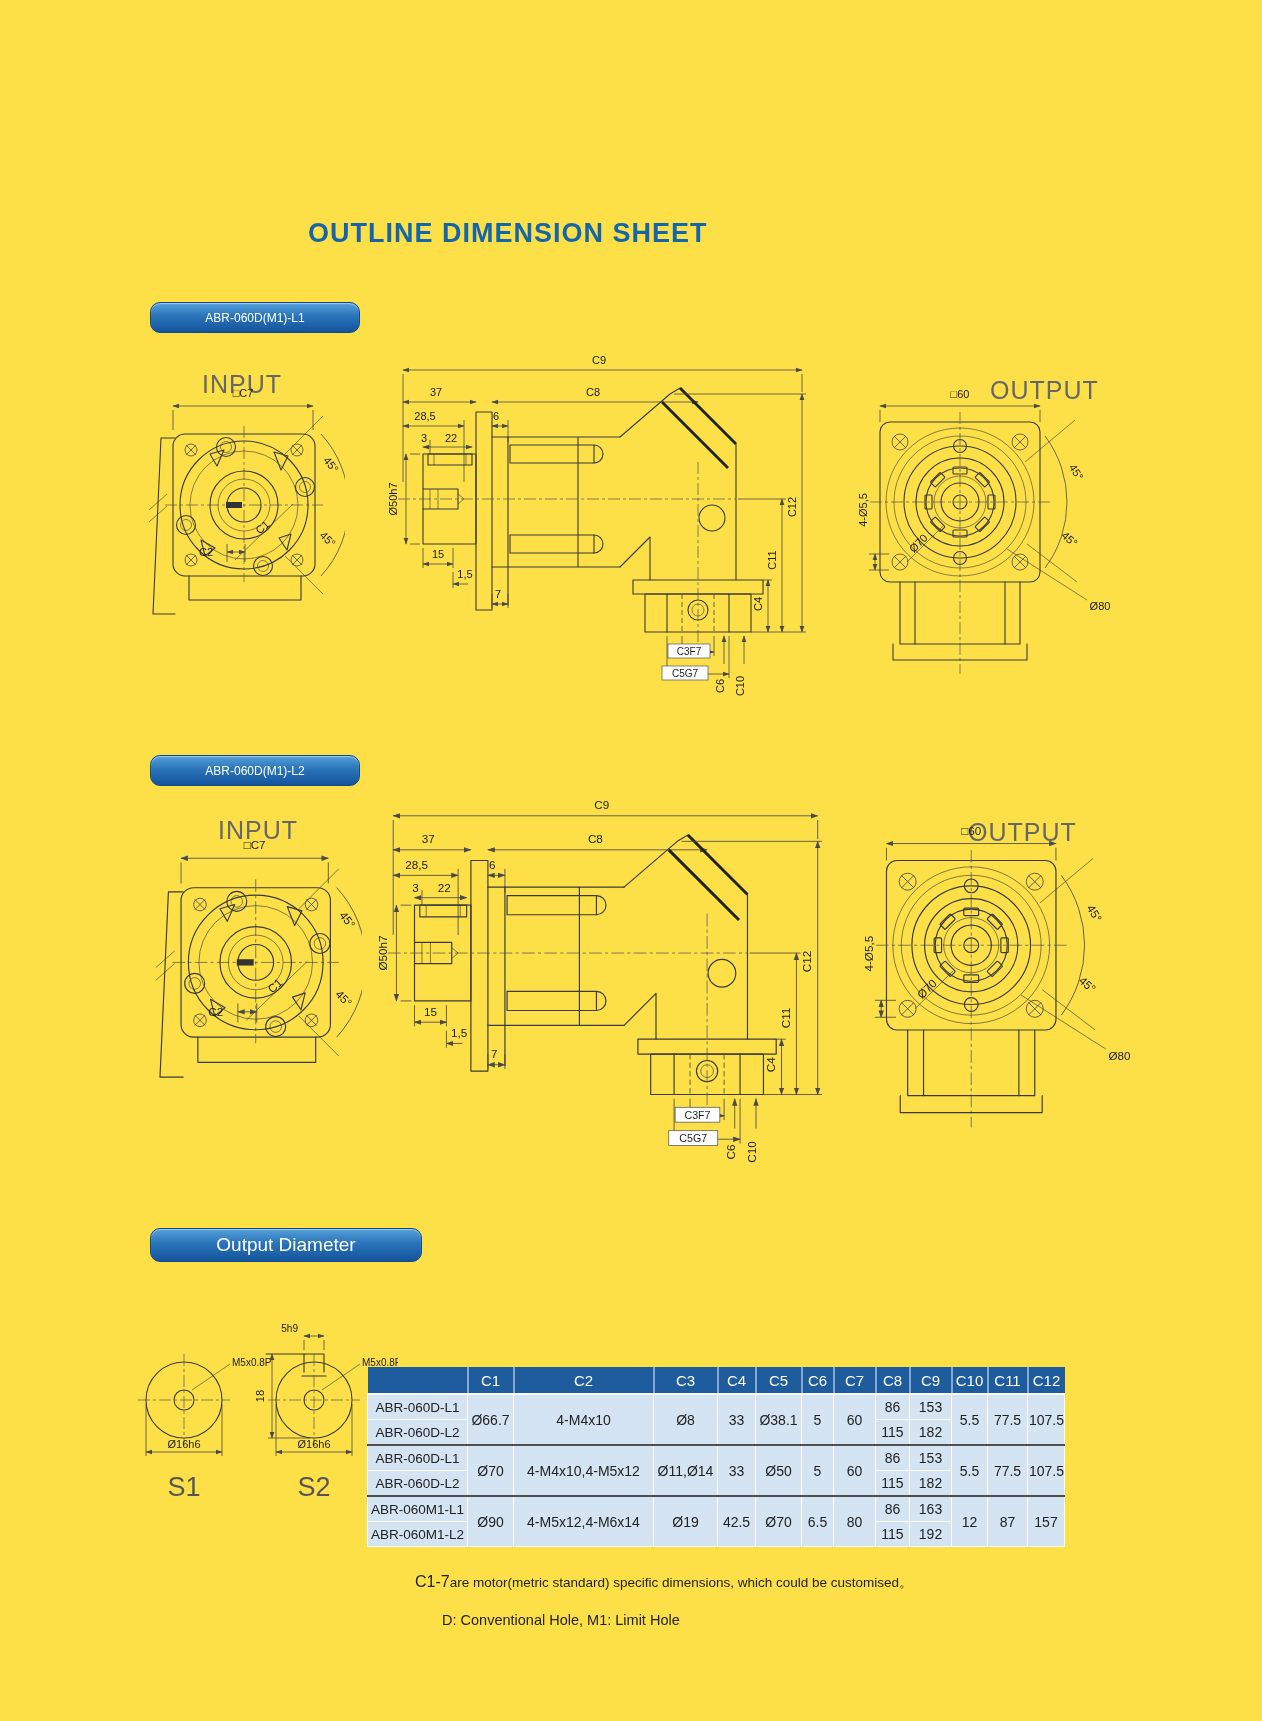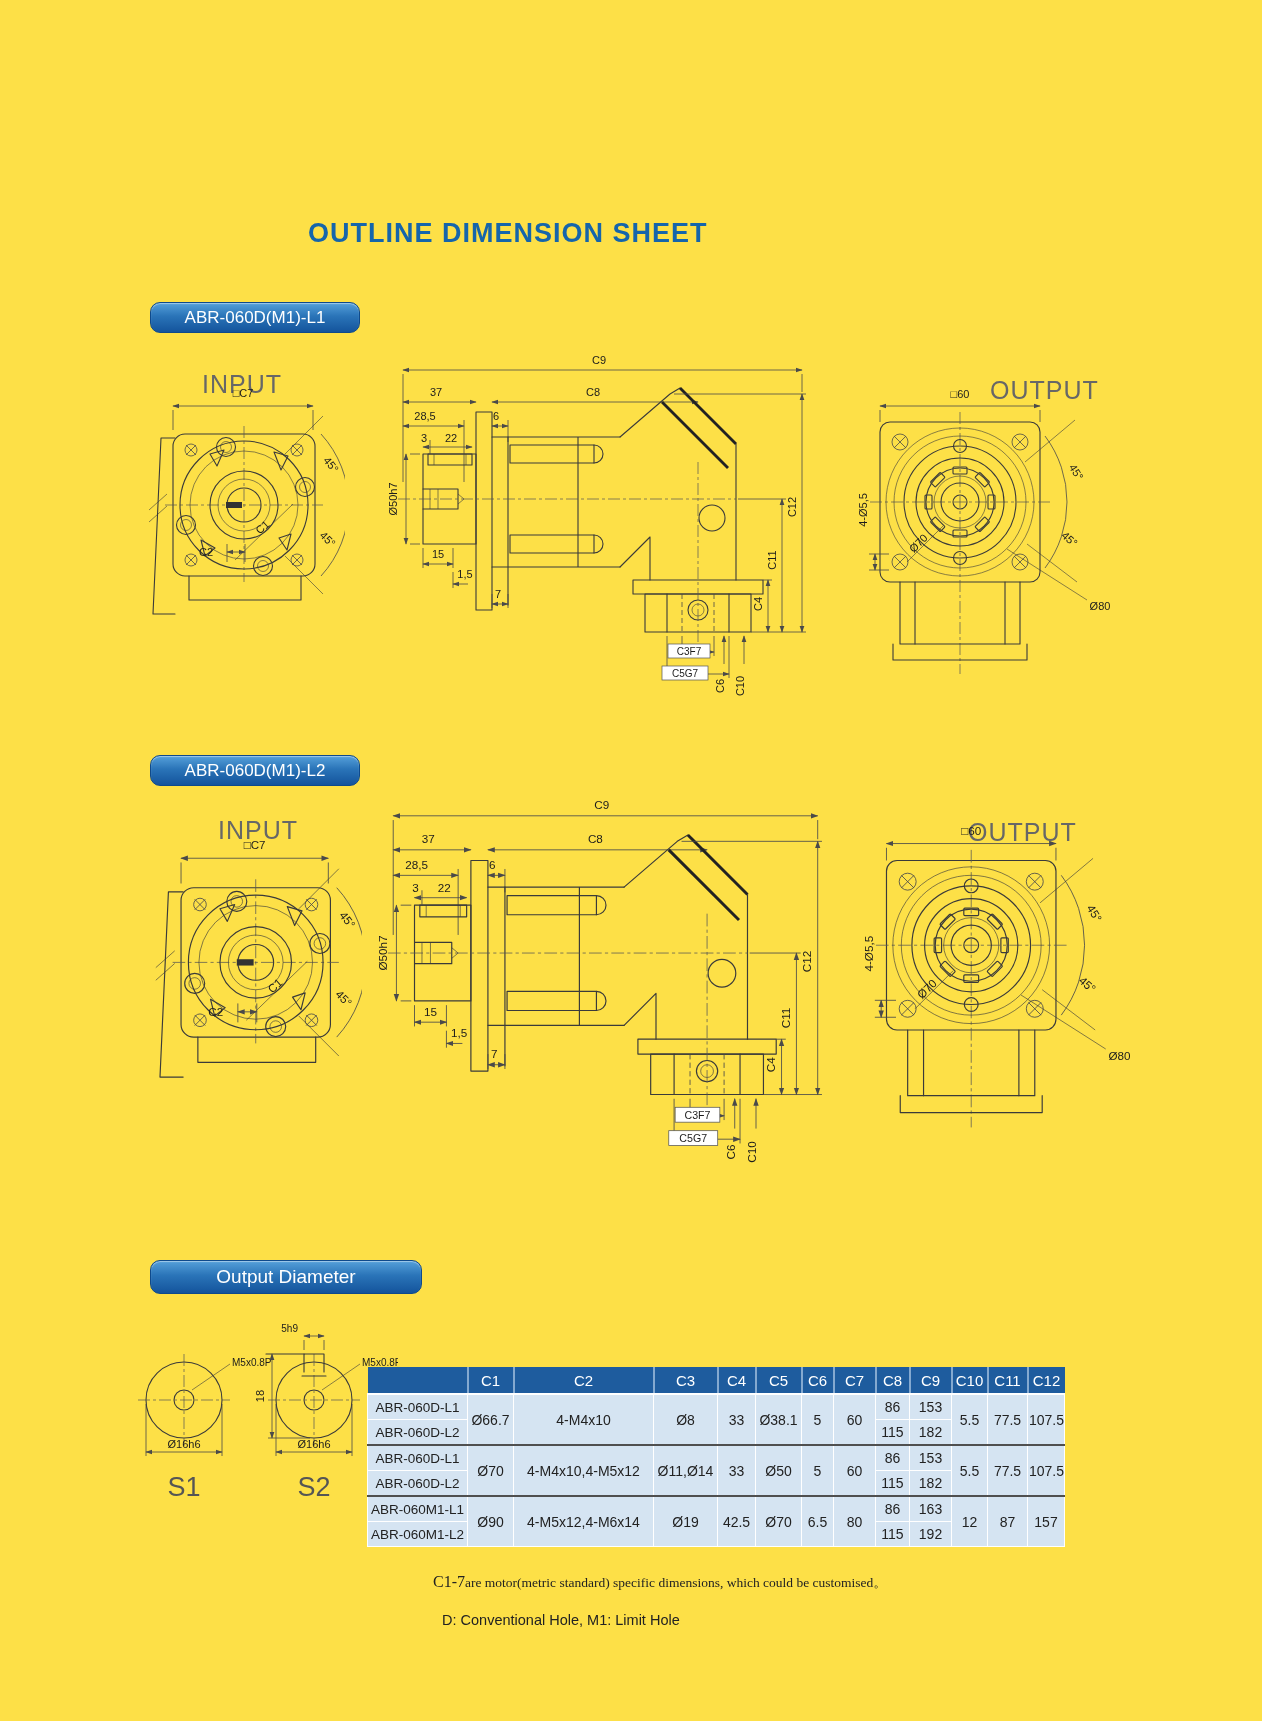--- a/index.html
+++ b/index.html
@@ -2,21 +2,21 @@
 <html><head>
 <meta charset="utf-8">
 <style>
   html,body{margin:0;padding:0;background:#fff;font-family:"Liberation Sans",sans-serif;}
   #page{position:relative;width:1262px;height:1721px;background:#fde047;overflow:hidden;}
   .abs{position:absolute;}
   .title{left:308px;top:218px;color:#1565ab;font-size:27px;font-weight:bold;letter-spacing:1px;white-space:nowrap;}
   .badge{background:linear-gradient(180deg,#55a0da 0%,#2a74b8 45%,#14549c 100%);
          color:#fff;border-radius:10px;border:1px solid #0f4a8c;
          display:flex;align-items:center;justify-content:center;
-         font-size:17px;white-space:nowrap;box-shadow:inset 0 1px 1px rgba(255,255,255,.45);}
+         font-size:12px;white-space:nowrap;box-shadow:inset 0 1px 1px rgba(255,255,255,.45);}
   .iolabel{color:#676767;font-size:25px;letter-spacing:1px;white-space:nowrap;margin-top:18px;}
   .note1{font-size:13.5px;color:#222;white-space:nowrap;}
   .note1 .big{font-size:16px;}
   .note2{font-size:14.5px;color:#222;white-space:nowrap;margin-left:36px;}
   
   #dims-table{border-collapse:collapse;table-layout:fixed;width:697px;}
   #dims-table th{background:#1e5c9e;color:#fff;font-weight:normal;font-size:15px;height:26px;
                  border-right:2px solid #84a9d0;border-bottom:2px solid #fff;padding:0;text-align:center;}
   #dims-table th:last-child{border-right:none;}
   #dims-table td{background:#d5e4f2;font-size:14px;color:#222;text-align:center;height:24px;
@@ -283,21 +283,21 @@
   <svg class="abs" style="left:120px;top:833px;" width="242" height="263" viewBox="0 0 230 250">
       <use href="#g-input-front"></use>
     </svg>
   <svg class="abs" style="left:356px;top:786px;" width="500" height="383" viewBox="0 0 470 360">
       <use href="#g-side-view"></use>
     </svg>
   <svg class="abs" style="left:860px;top:818px;" width="286" height="318" viewBox="0 0 270 300">
       <use href="#g-output-front"></use>
     </svg>
 
-  <div class="abs badge" style="left:150px;top:1260px;width:270px;height:32px;font-size:19px;">Output Diameter</div>
+  <div class="abs badge" style="left:150px;top:1228px;width:270px;height:32px;font-size:19px;">Output Diameter</div>
 
   <svg class="abs" style="left:118px;top:1288px;" width="280" height="215" viewBox="0 0 280 215">
 
     <g>
       <circle class="ln" cx="66" cy="112" r="38"></circle>
       <circle class="ln" cx="66" cy="112" r="10"></circle>
       <path class="cl" d="M20,112 H112 M66,66 V158"></path>
       <path class="thn" d="M74,102 L112,76"></path>
       <text class="dts" x="114" y="78">M5x0.8P</text>
       <path class="dim" d="M28,116 V168 M104,116 V168"></path>
@@ -420,18 +420,18 @@
         <td rowspan="2">157</td>
       </tr>
       <tr>
         <td class="name">ABR-060M1-L2</td>
         <td>115</td>
         <td>192</td>
       </tr>
     </tbody>
   </table>
 
-  <div class="abs note1" style="left:433px;top:1573px;font-family:Liberation Serif, serif;">
+  <div class="abs note1" style="left:415px;top:1573px;">
     <span class="big">C1-7</span><span>are motor(metric standard)  specific dimensions, which could be customised。</span>
   </div>
   <div class="abs note2" style="left:406px;top:1612px;">D: Conventional Hole, M1: Limit Hole</div>
 
 </div>
 
 </body></html>

